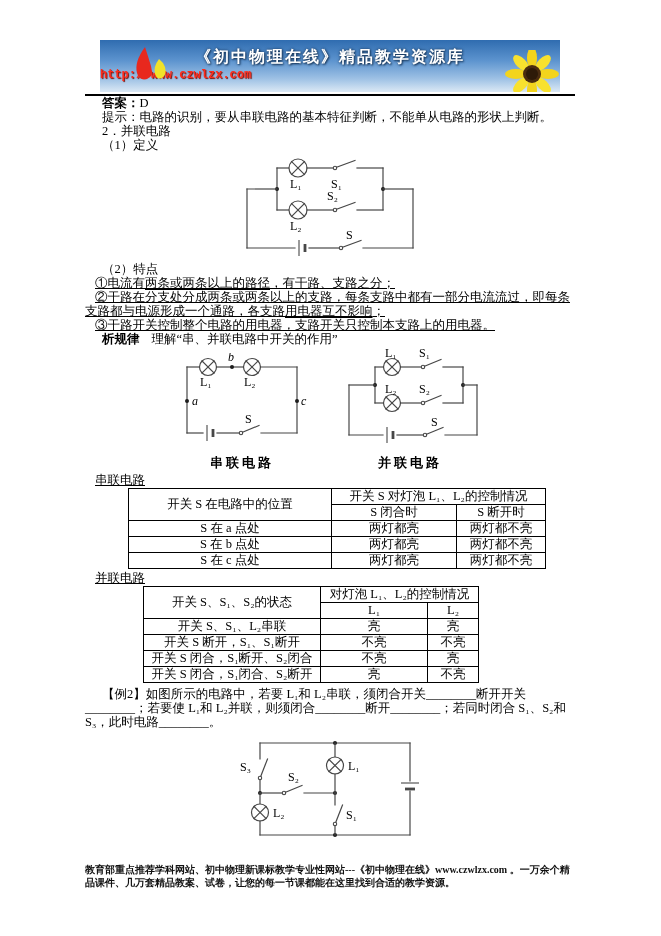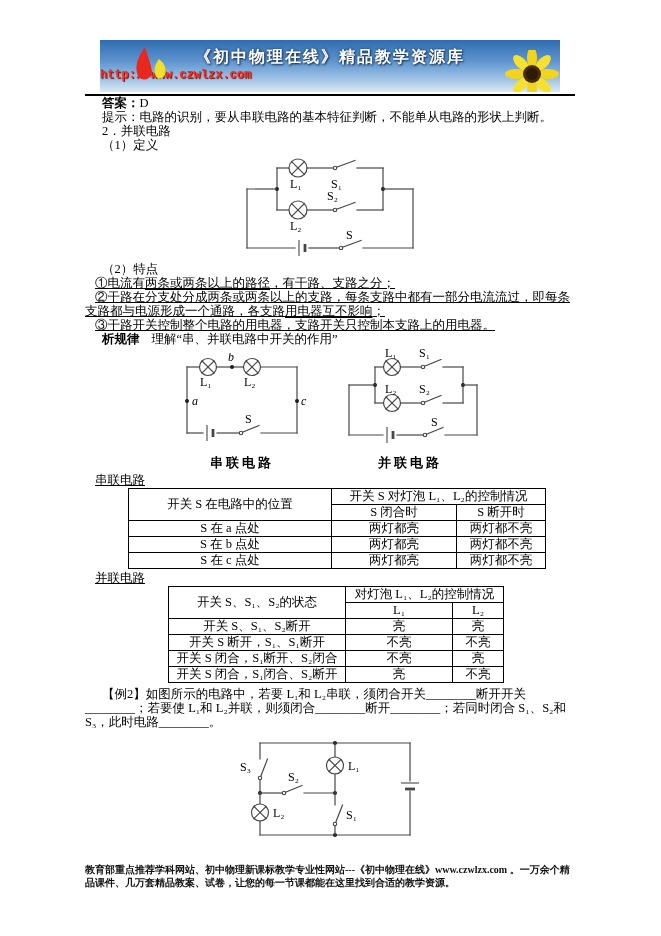--- a/index.html
+++ b/index.html
@@ -32,21 +32,21 @@
   svg .pivot{stroke:#474747;stroke-width:1.1;fill:#fff;}
   svg .dot{fill:#1d1d1d;stroke:none;}
   svg .plate-thin{stroke:#474747;stroke-width:1.1;}
   svg .plate-thick{stroke:#474747;stroke-width:2.8;}
   svg .dlbl{font-family:"Liberation Serif","DejaVu Serif",serif;font-size:12px;fill:#000;}
   svg .dlbl-i{font-family:"Liberation Serif","DejaVu Serif",serif;font-size:12px;font-style:italic;fill:#000;}
   
   table{border-collapse:collapse;font-size:12.5px;margin-top:1px;}
   td{border:1px solid #000;text-align:center;padding:0 3px;height:15px;line-height:15px;}
   .tbl-series{margin-left:43px;}
-  .tbl-parallel{margin-left:83px;}
+  .tbl-parallel{margin-left:58px;}
   .tbl-series .c1{width:196px;}
   .tbl-series .c2{width:118px;}
   .tbl-series .c3{width:82px;}
   .tbl-parallel .c1{width:170px;}
   .tbl-parallel .c2{width:100px;}
   .tbl-parallel .c3{width:44px;}
   
   .footer{margin-top:14px;font-size:10px;font-weight:bold;line-height:13px;color:#111;}
 </style>
 </head>
@@ -285,21 +285,21 @@
       <tbody>
           <tr>
         <td class="c1" rowspan="2">开关 S、S₁、S₂的状态</td>
         <td colspan="2">对灯泡 L₁、L₂的控制情况</td>
       </tr>
       <tr>
         <td class="c2">L₁</td>
         <td class="c3">L₂</td>
       </tr>
       <tr>
-        <td>开关 S、S₁、S₂断开</td>
+        <td>开关 S、S₁、L₂串联</td>
         <td>亮</td>
         <td>亮</td>
       </tr>
       <tr>
         <td>开关 S 断开，S₁、S₁断开</td>
         <td>不亮</td>
         <td>不亮</td>
       </tr>
       <tr>
         <td>开关 S 闭合，S₁断开、S₂闭合</td>

